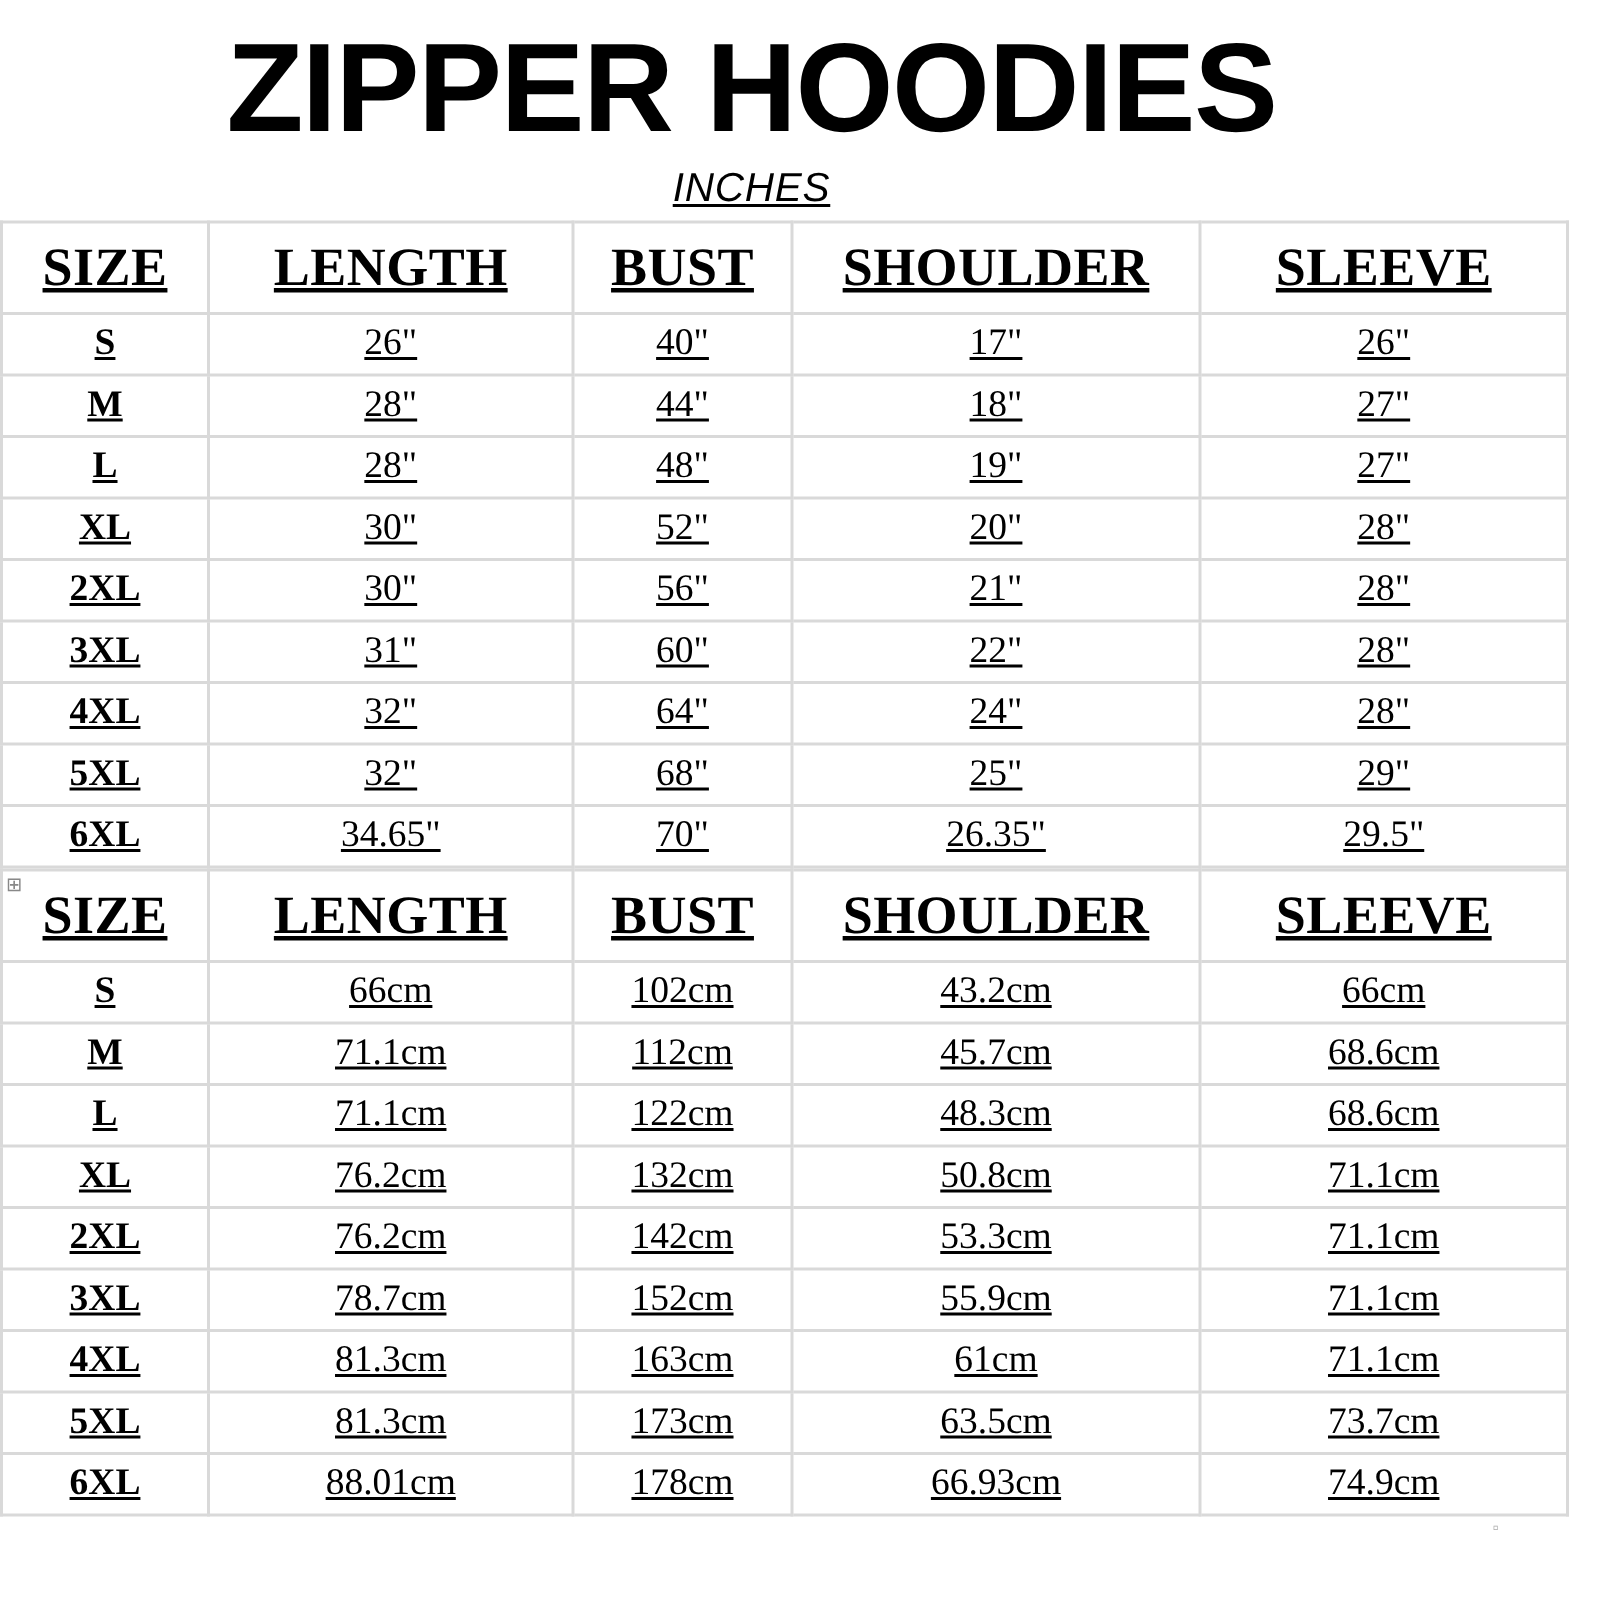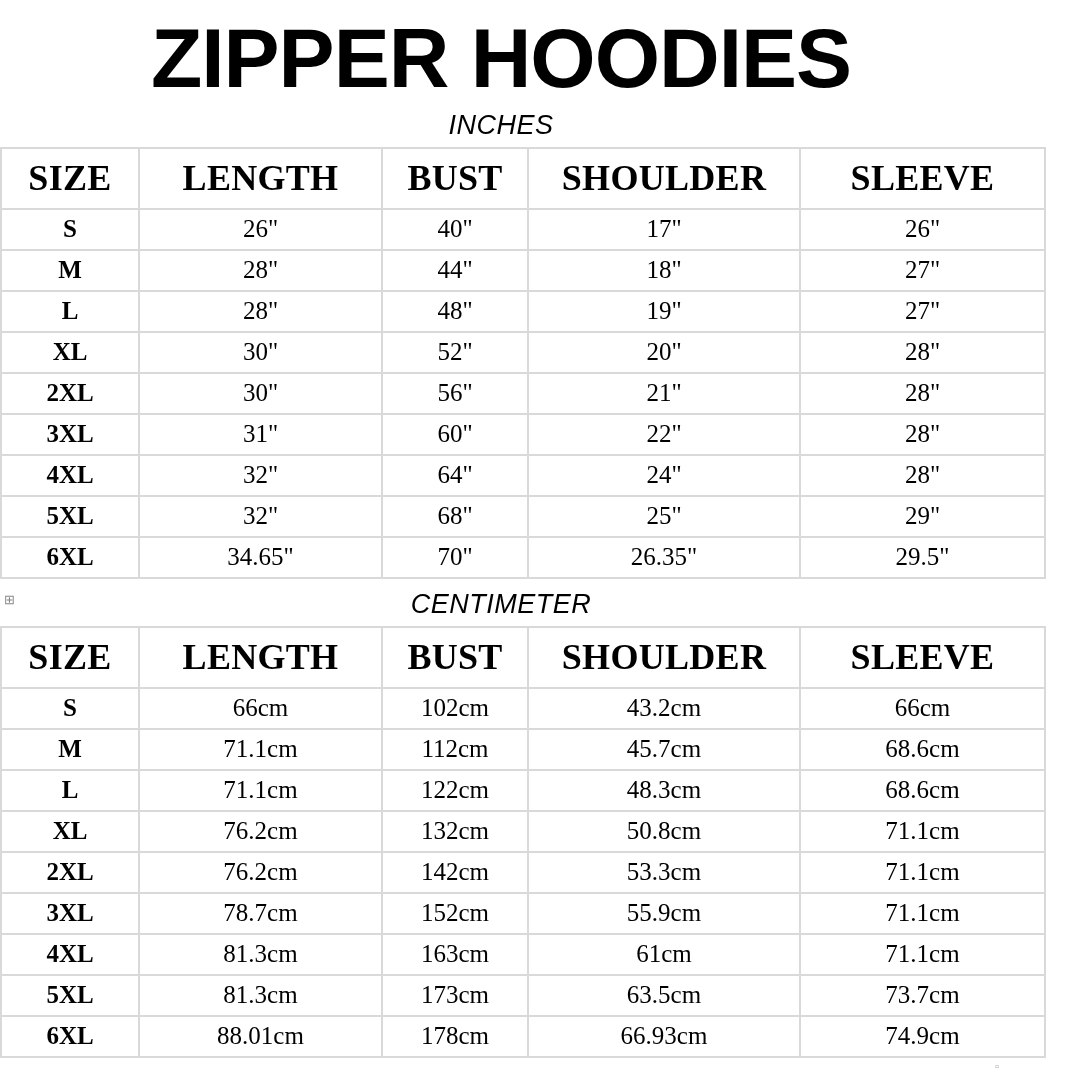--- a/index.html
+++ b/index.html
@@ -75,21 +75,21 @@
     color: #888;
     line-height: 1;
   }
   .corner-marker {
     position: absolute;
     right: 3px;
     font-size: 11px;
     color: #aaa;
     line-height: 1;
   }
-  .block { position: relative; }
+  .block { position: relative; text-decoration: underline; }
 </style>
 </head>
 <body>
 
 <div class="page">
 
   <h1 class="title">ZIPPER HOODIES</h1>
 
   <div class="block">
     <div class="unit-label">INCHES</div>
@@ -173,21 +173,20 @@
           <td>70"</td>
           <td>26.35"</td>
           <td>29.5"</td>
         </tr>
       </tbody>
     </table>
   </div>
 
   <div class="block">
     <span class="sep-marker" style="top: 4px;">⊞</span>
-    <div class="unit-label">CENTIMETER</div>
     <table class="size-table">
       <colgroup>
         <col class="c-size">
           <col class="c-length">
           <col class="c-bust">
           <col class="c-shoulder">
           <col class="c-sleeve">
       </colgroup>
       <thead>
         <tr>

